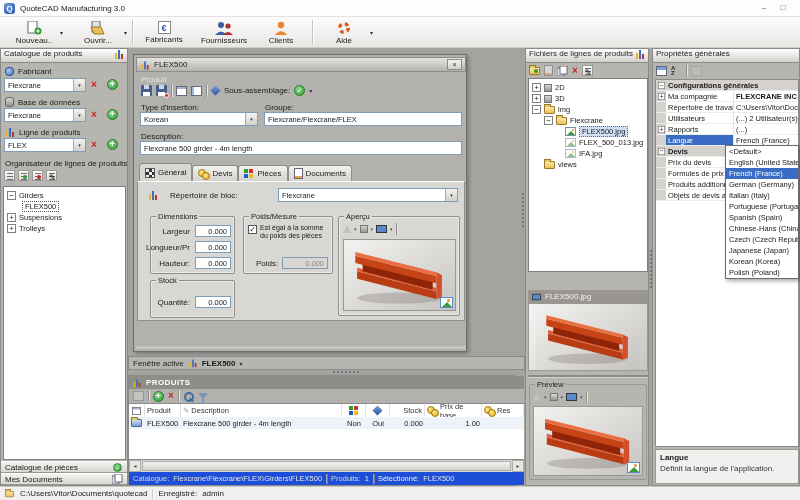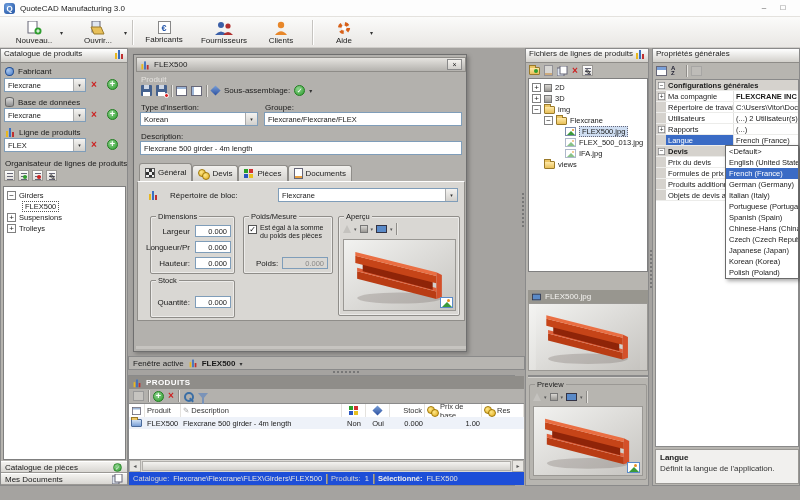--- a/index.html
+++ b/index.html
@@ -468,21 +468,21 @@
         <span class="g-right" style="width:12px;text-align:center;font-size:6px;color:#555;background:#e8e6e2;border:1px solid #b0aeaa;height:12px;line-height:11px"></span>
       </div>
 
       <div class="abs sbar" style="left:0;top:96px;width:395px;height:13px">
         <span>Catalogue:</span>
         <span style="color:#e6e4e0">Flexcrane\Flexcrane\FLEX\Girders\FLEX500</span>
         <span class="ssep"></span>
         <span>Produits:</span>
         <span style="color:#e6e4e0">1</span>
         <span class="ssep"></span>
-        <span style="font-weight:bold;color:#efeeec">Sélectionné:</span>
+        <span style="font-weight:normal;color:#efeeec">Sélectionné:</span>
         <span style="color:#e6e4e0">FLEX500</span>
       </div>
     </div>
     <div class="abs grip-v" style="left:394px;top:145px;height:36px"></div>
   </div>
 
   <div class="abs panel" style="left:525px;top:48px;width:124px;height:438px">
     <div class="phdr">
       <span class="nw" style="overflow:hidden">Fichiers de lignes de produits</span>
       <span class="chartico" style="margin-left:auto;flex:none"></span>
@@ -654,14 +654,21 @@
       <div class="dditem">Korean (Korea)</div>
       <div class="dditem">Polish (Poland)</div>
     </div>
 
     <div class="abs" style="left:2px;top:400px;width:144px;height:35px;background:#f1f0ee;border:1px solid #9a9894;padding:3px 4px">
       <div style="font-weight:bold">Langue</div>
       <div style="margin-top:2px;color:#333">Définit la langue de l'application.</div>
     </div>
   </div>
 
+  <div class="abs" style="left:0;top:486px;width:800px;height:14px;background:#f1f0ee;border-top:1px solid #c9c7c3;display:flex;align-items:center;gap:5px;padding:0 4px">
+    <span class="folder" style="transform:scale(.8)"></span>
+    <span>C:\Users\Vitor\Documents\quotecad</span>
+    <span style="width:1px;height:10px;background:#c9c7c3;box-shadow:1px 0 0 #fff"></span>
+    <span>Enregistré:</span>
+    <span>admin</span>
+  </div>
 
 </div>
 
 </body></html>

